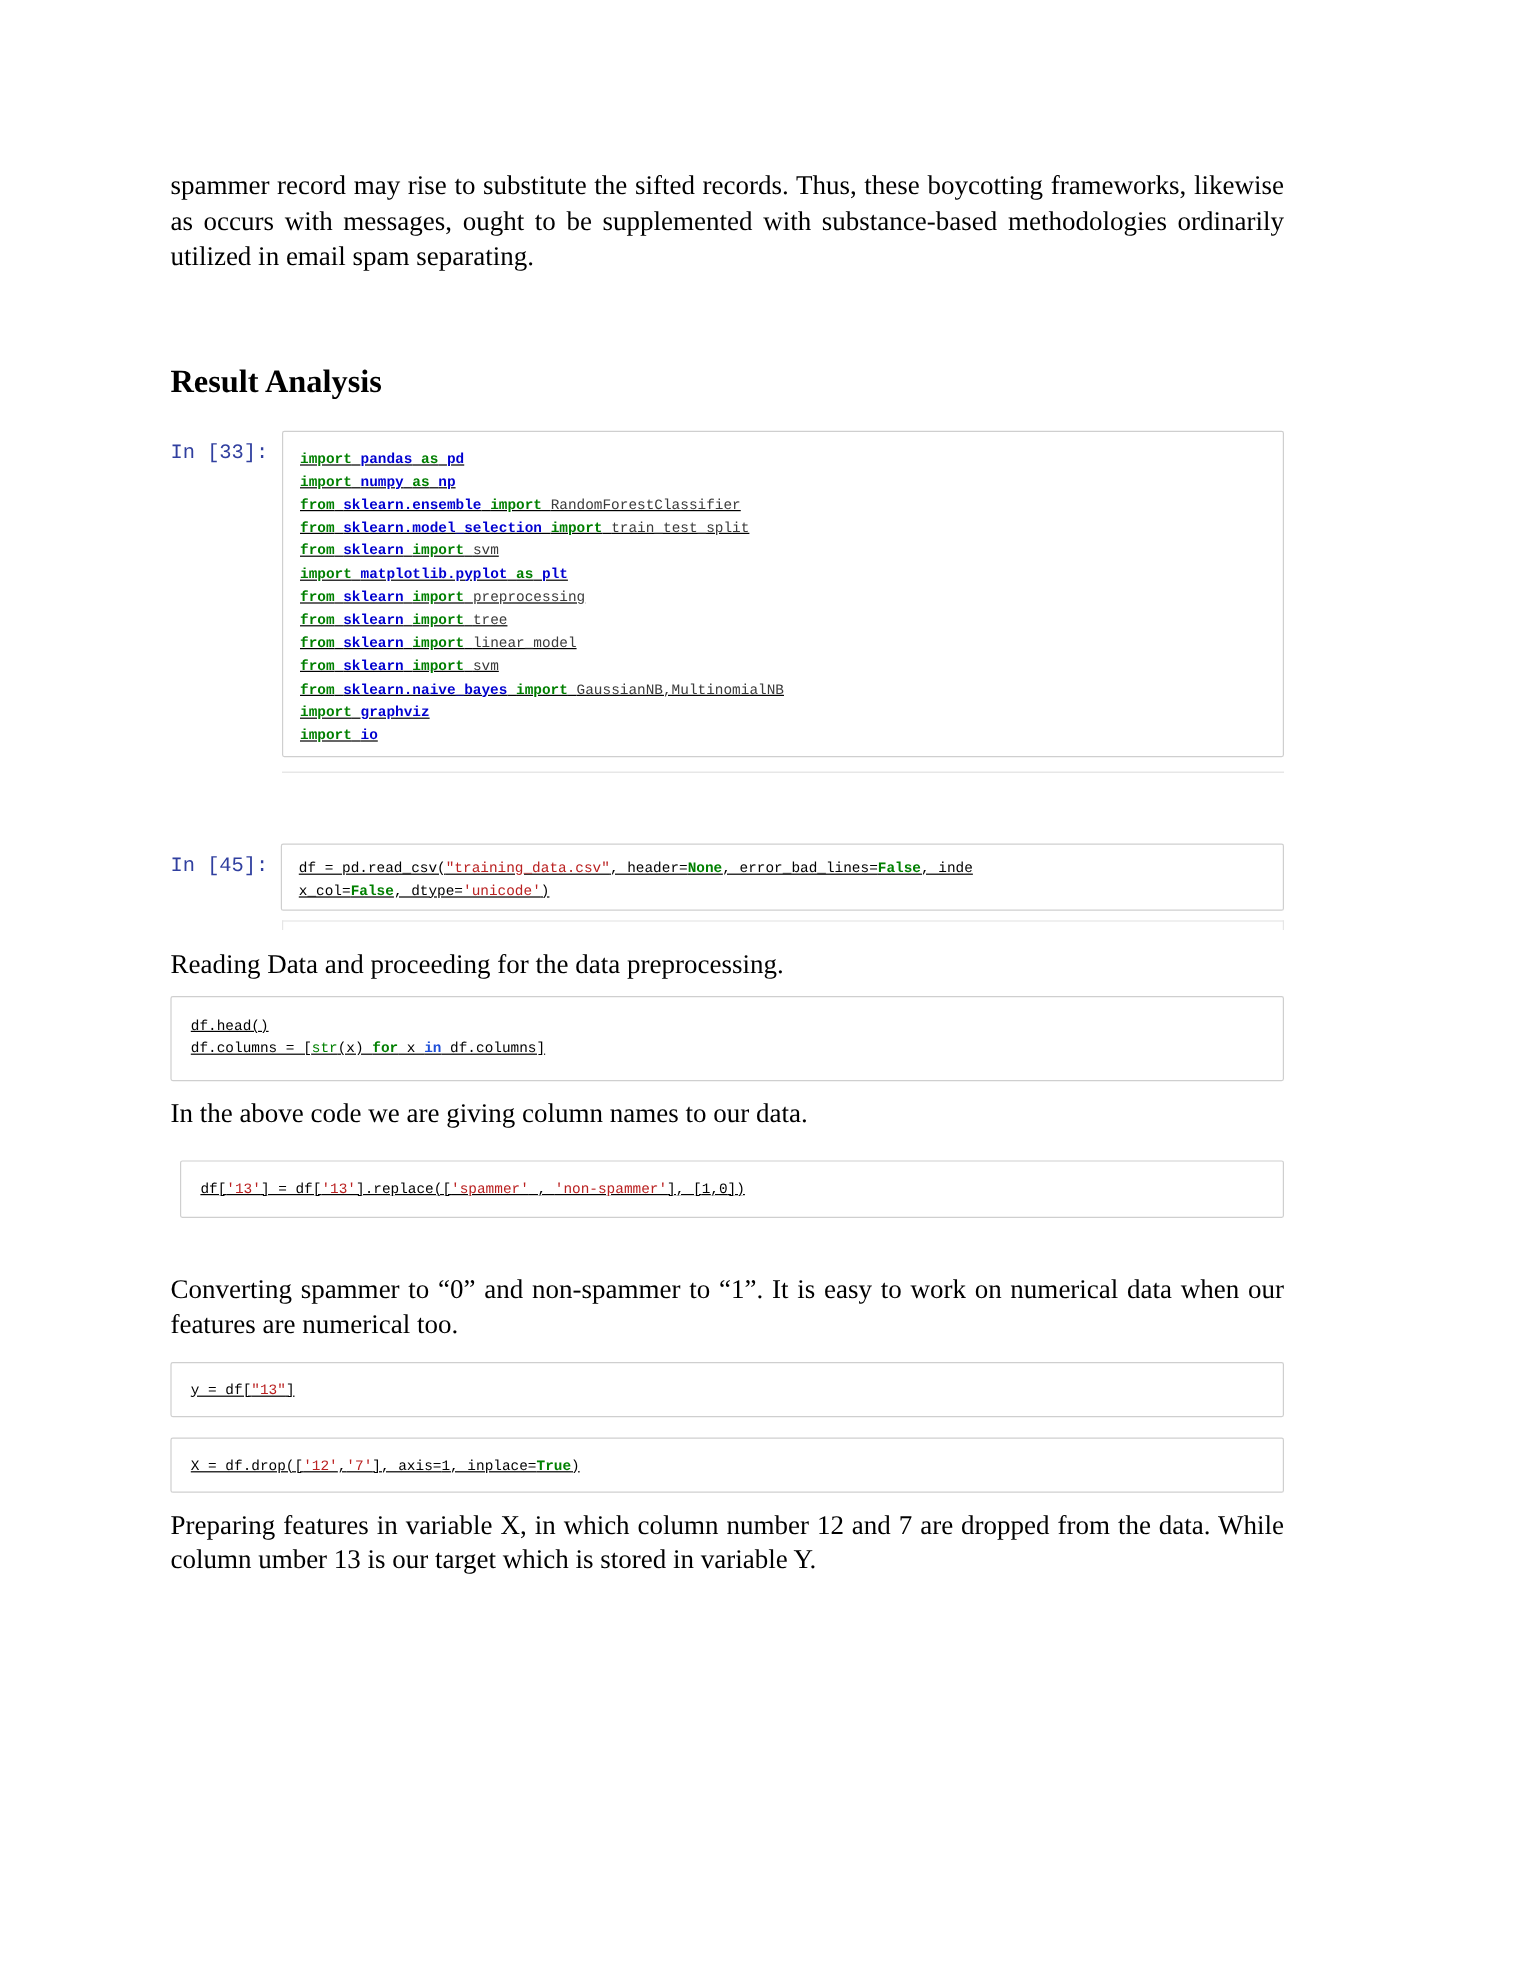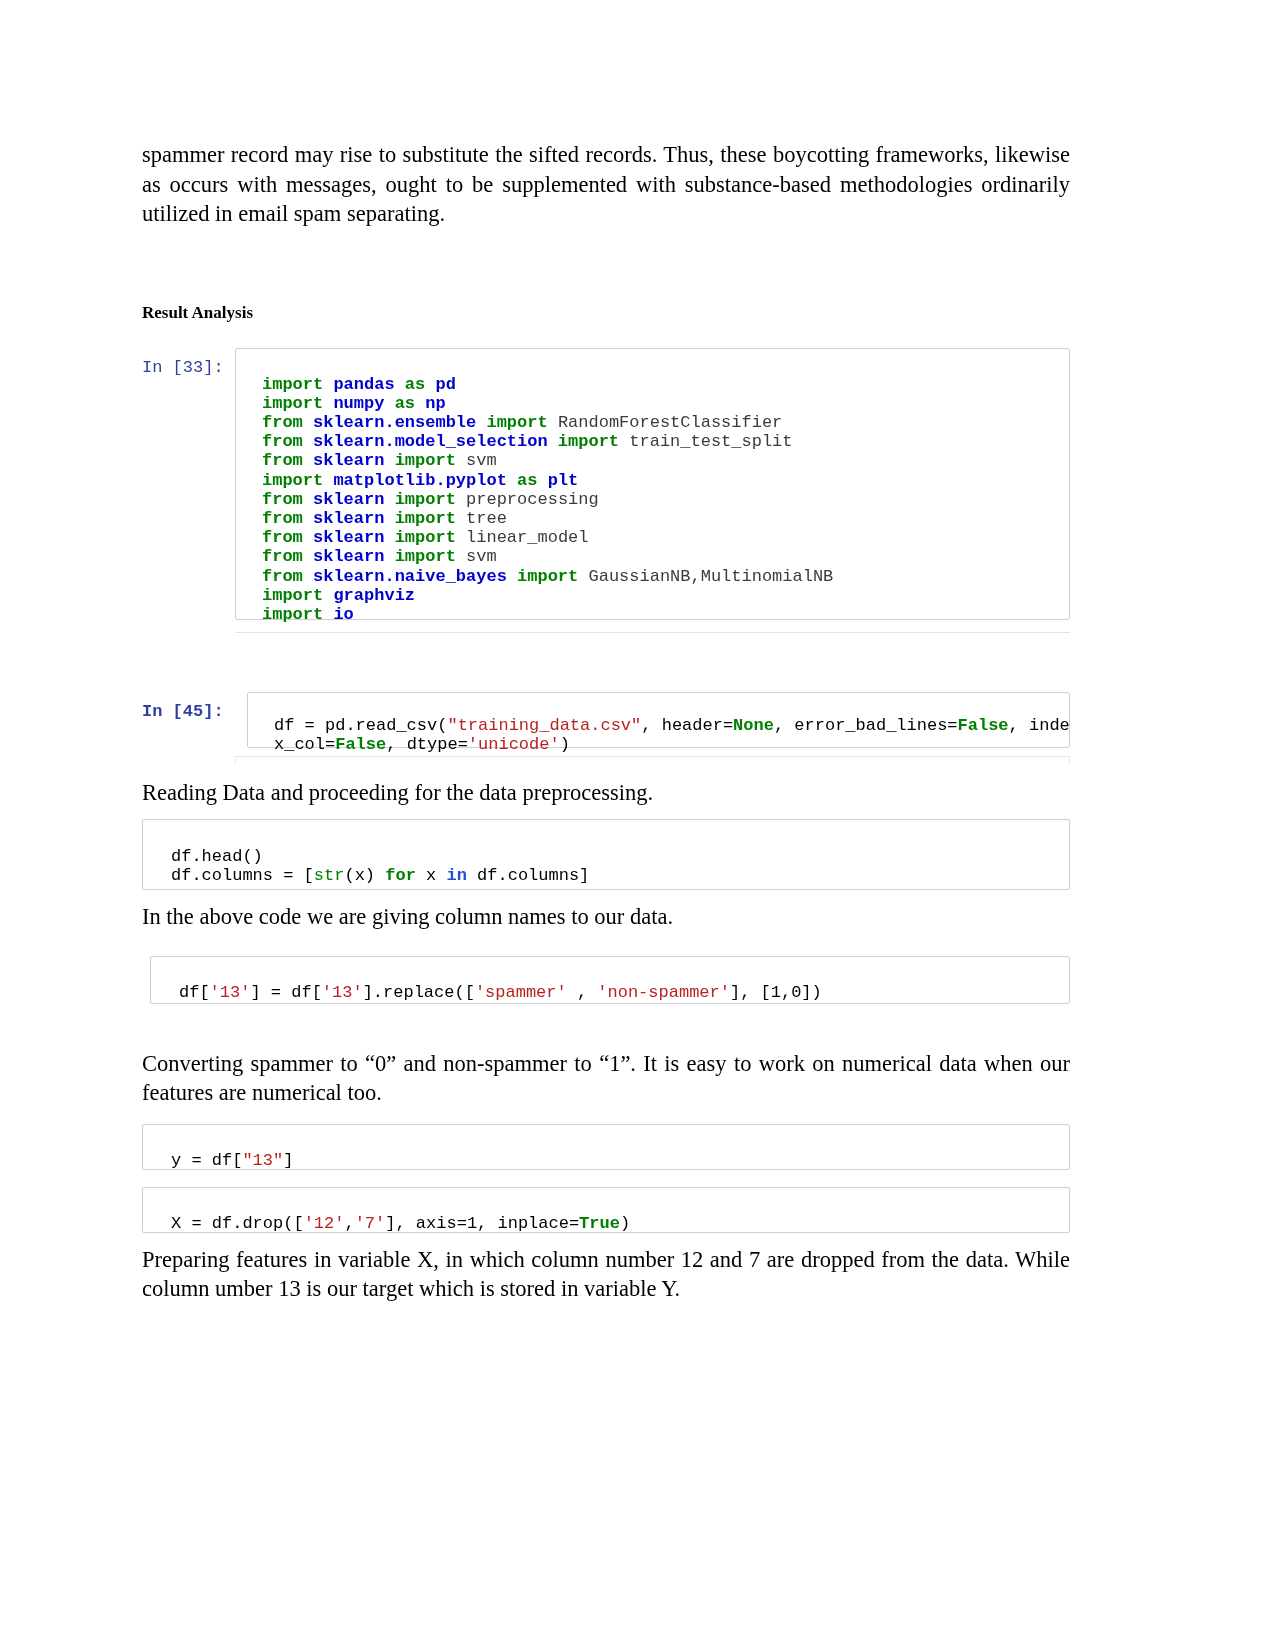--- a/index.html
+++ b/index.html
@@ -34,21 +34,21 @@
     font-family: "Liberation Serif", serif;
     font-size: 22.5px;
     line-height: 29.5px;
     margin: 0;
     color: #000;
   }
   p.justify { text-align: justify; text-align-last: left; }
 
   h2.section-heading {
     font-family: "Liberation Serif", serif;
-    font-size: 17px;
+    font-size: 27px;
     font-weight: bold;
     margin: 0;
     color: #000;
   }
 
   
   .cell {
     display: flex;
     align-items: flex-start;
   }
@@ -65,27 +65,28 @@
   .cell-box {
     border: 1px solid #cfcfcf;
     background: #ffffff;
     border-radius: 2px;
     padding: 8px 10px 9px 10px;
     box-sizing: border-box;
     flex: 1 1 auto;
     min-width: 0;
   }
   pre.code {
-    margin: 16px;
+    margin: 4px;
     font-family: "Liberation Mono", monospace;
-    font-size: 17px;
+    font-size: 12px;
     line-height: 19.2px;
     color: #000000;
     white-space: pre;
     overflow: visible;
+    text-decoration: underline;
   }
 
   
   .kw   { color: #007F00; font-weight: bold; }   
   .mod  { color: #0000CF; font-weight: bold; }   
   .plain{ color: #3b3b3b; }
   .str  { color: #BA2121; }
   .bi   { color: #008000; }                       
   .const{ color: #008000; font-weight: bold; }    
   .op   { color: #1d4ed8; font-weight: bold; text-align: right; }    
@@ -132,21 +133,21 @@
 <span class="kw">import</span> <span class="mod">graphviz</span>
 <span class="kw">import</span> <span class="mod">io</span></pre>
     </div>
   </div>
   <div style="margin-left:93px;margin-top:12px;" class="ghost-line"></div>
 
   <div style="height:42px"></div>
 
   <div style="height:17px"></div>
   <div class="cell">
-    <div class="prompt" style="width:82px; margin-right:23px;font-weight:bold;">In [45]:</div>
+    <div class="prompt" style="width:82px; margin-right:10px;">In [45]:</div>
     <div class="cell-box" style="height:56px; padding-top:7px; width:838px;">
       <pre class="code">df = pd.read_csv(<span class="str">"training_data.csv"</span>, header=<span class="const">None</span>, error_bad_lines=<span class="const">False</span>, inde
 x_col=<span class="const">False</span>, dtype=<span class="str">'unicode'</span>)</pre>
     </div>
   </div>
   <div style="margin-left:93px;margin-top:8px;width:835px;" class="ghost-box"></div>
 
   <div style="height:14px"></div>
   <p class="body-text">Reading Data and proceeding for the data preprocessing.</p>
 

